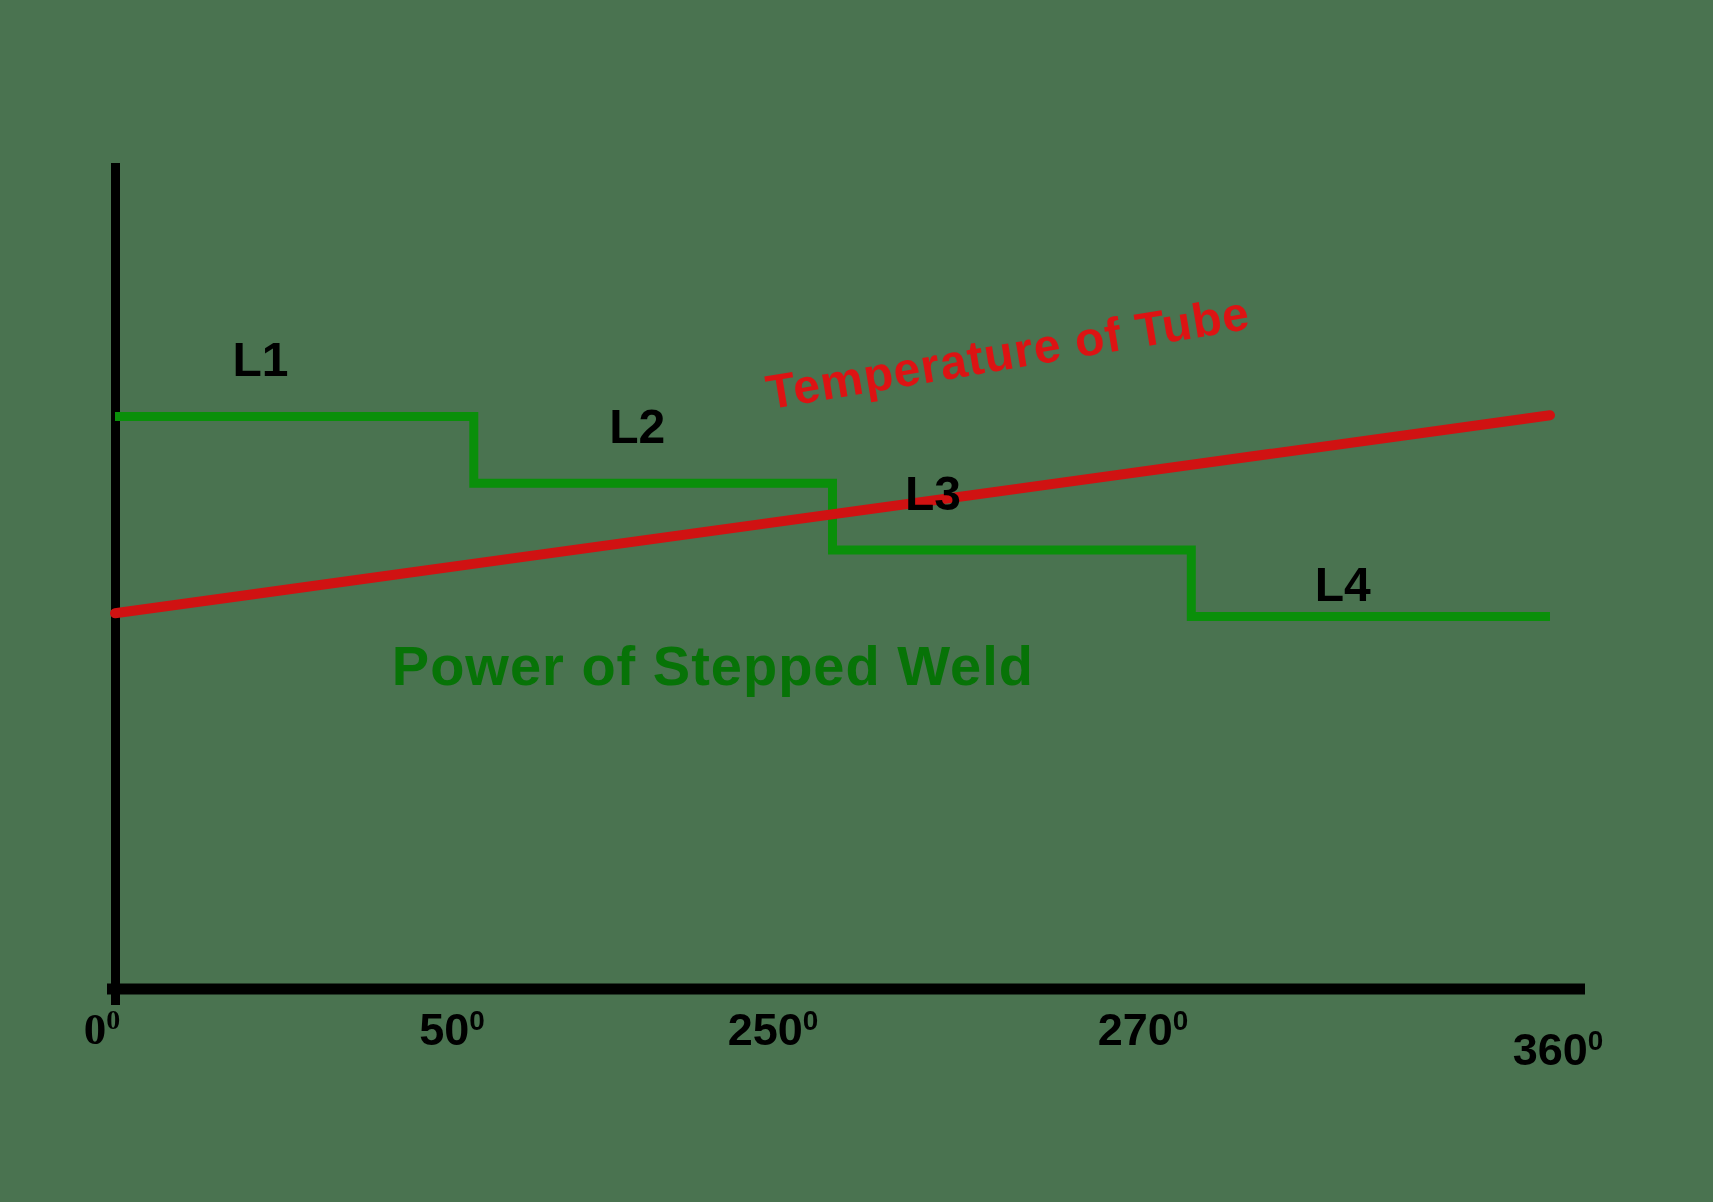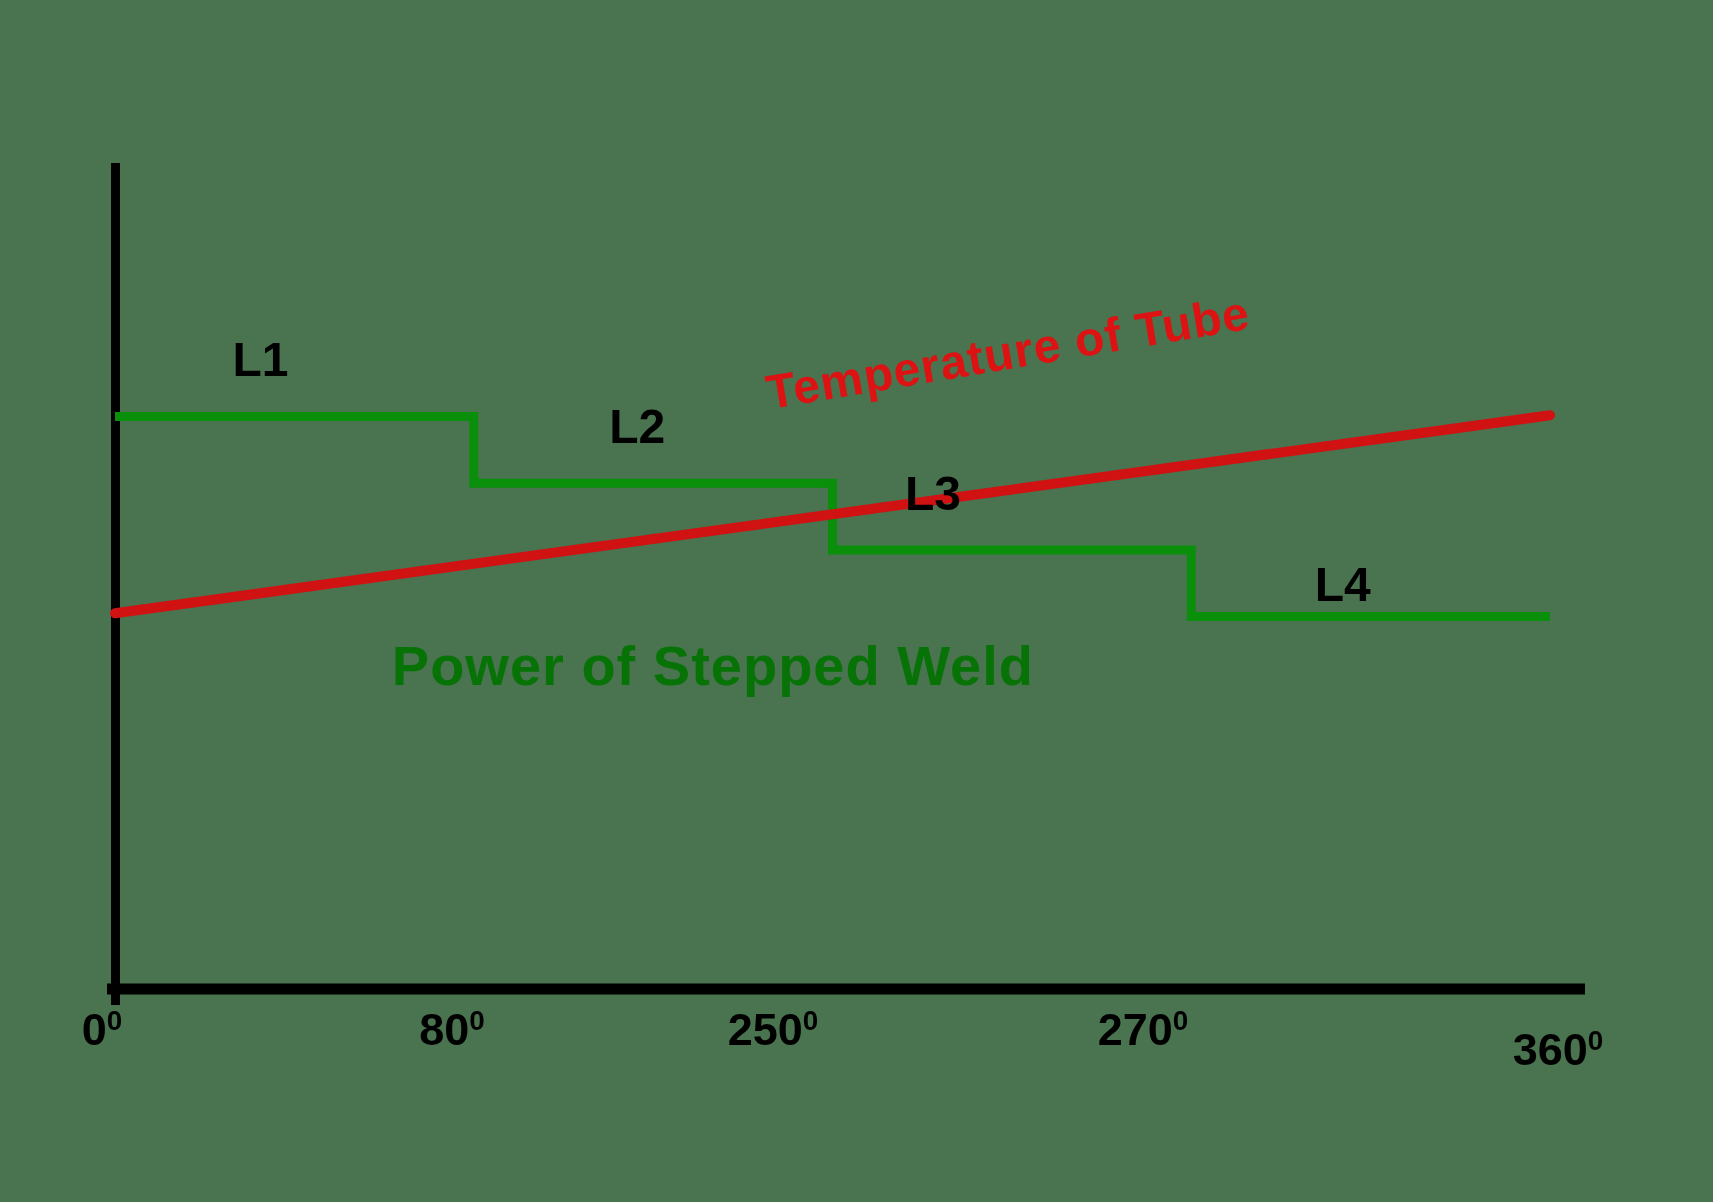--- a/index.html
+++ b/index.html
@@ -43,19 +43,19 @@
       <polyline points="115,416.6 473.8,416.6 473.8,483.3 832.5,483.3 832.5,550 1191.3,550 1191.3,616.6 1550,616.6" fill="none" stroke="#0a8f0a" stroke-width="9"></polyline>
       <line x1="115" y1="613.2964999999999" x2="1550" y2="415.28659999999996" stroke="#d01212" stroke-width="10" stroke-linecap="round"></line>
     </svg>
   <div id="labels-layer">
       <div class="lbl step-lbl" style="left: 260.493px; top: 359.95px; color: rgb(0, 0, 0); transform: translate(-50%, -50%);">L1</div>
       <div class="lbl step-lbl" style="left: 621.236px; top: 426.62px; color: rgb(0, 0, 0); transform: translate(-50%, -50%); margin-left: 16px;">L2</div>
       <div class="lbl step-lbl" style="left: 933px; top: 493.957px; color: rgb(0, 0, 0); transform: translate(-50%, -50%);">L3</div>
       <div class="lbl step-lbl" style="left: 1342.72px; top: 561.961px; color: rgb(0, 0, 0); transform: translate(-50%, -50%); margin-top: 23px;">L4</div>
       <div class="lbl t-lbl" style="left: 1007.89px; top: 352.617px; color: rgb(221, 19, 19); transform: translate(-50%, -50%) rotate(-9.5deg);">Temperature of Tube</div>
       <div class="lbl p-lbl" style="left: 712.917px; top: 665.966px; color: rgb(7, 115, 7); transform: translate(-50%, -50%) rotate(0deg);">Power of Stepped Weld</div>
-      <div class="tick" style="left: 102px; top: 1007px; color: rgb(0, 0, 0);"><span>0</span><span class="sup">0</span></div>
-      <div class="tick" style="left: 452px; top: 1007px; color: rgb(0, 0, 0);"><span>80</span><span class="sup">0</span></div>
+      <div class="tick" style="left: 102px; top: 1007px; color: rgb(0, 0, 0); font-family: Liberation Serif, serif;"><span>0</span><span class="sup">0</span></div>
+      <div class="tick" style="left: 452px; top: 1007px; color: rgb(0, 0, 0);"><span>50</span><span class="sup">0</span></div>
       <div class="tick" style="left: 773px; top: 1007px; color: rgb(0, 0, 0);"><span>250</span><span class="sup">0</span></div>
       <div class="tick" style="left: 1143px; top: 1007px; color: #000000;"><span>270</span><span class="sup">0</span></div>
       <div class="tick" style="left: 1558px; top: 1007px; color: rgb(0, 0, 0); margin-top: 20px;"><span>360</span><span class="sup">0</span></div>
     </div>
 </div>
 
 </body></html>

